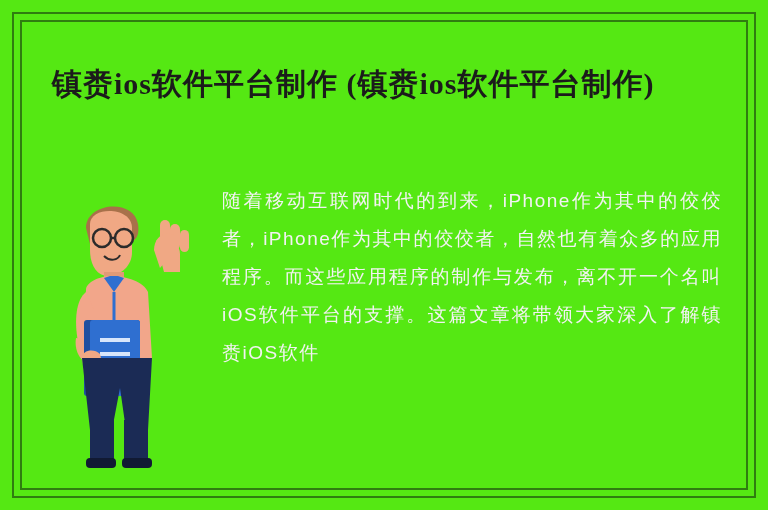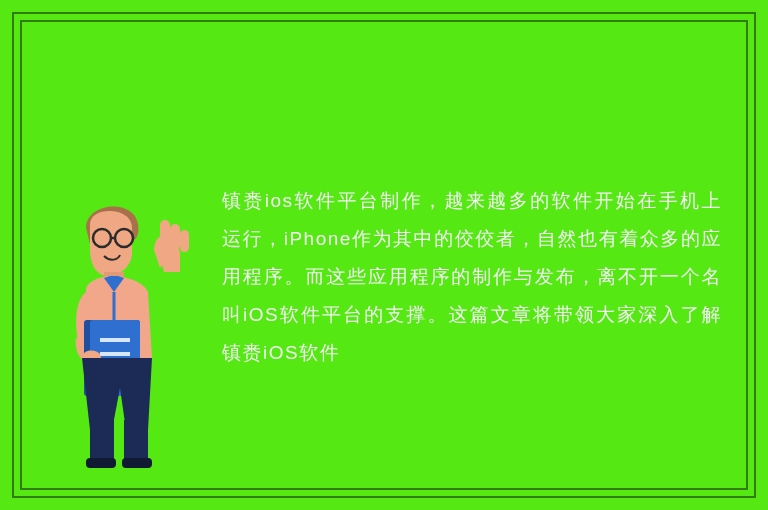--- a/index.html
+++ b/index.html
@@ -70,20 +70,21 @@
   }
 </style>
 </head>
 <body>
 
 <div class="card">
 
   <div class="frame-outer"></div>
   <div class="frame-inner"></div>
 
+  <div class="title">镇赉ios软件平台制作 (镇赉ios软件平台制作)</div>
 
   <div class="illustration">
     <svg width="160" height="300" viewBox="0 0 160 300" xmlns="http://www.w3.org/2000/svg">
 
       <path d="M96 62 C108 56 120 62 120 74 L120 92 L104 92 Z" fill="#f0a884"></path>
       <rect x="100" y="40" width="10" height="30" rx="5" fill="#f0a884"></rect>
       <rect x="110" y="44" width="10" height="26" rx="5" fill="#f0a884"></rect>
       <rect x="120" y="50" width="9" height="22" rx="4.5" fill="#f0a884"></rect>
       <path d="M94 70 C94 56 106 50 116 56 L120 64 L100 88 Z" fill="#f0a884"></path>
 
@@ -116,15 +117,15 @@
 
       <path d="M22 178 L92 178 L88 250 L66 250 L60 208 L52 250 L30 250 Z" fill="#1b2b55"></path>
       <rect x="30" y="240" width="24" height="44" fill="#1b2b55"></rect>
       <rect x="64" y="240" width="24" height="44" fill="#1b2b55"></rect>
 
       <rect x="26" y="278" width="30" height="10" rx="4" fill="#111a33"></rect>
       <rect x="62" y="278" width="30" height="10" rx="4" fill="#111a33"></rect>
     </svg>
   </div>
 
-  <div class="body-text">镇赉ios软件平台制作，越来越多的软件开始在手机上运行，iPhone作为其中的佼佼者，自然也有着众多的应用程序。而这些应用程序的制作与发布，离不开一个名叫iOS软件平台的支撑。这篇文章将带领大家深入了解镇赉iOS软件</div>
+  <div class="body-text">随着移动互联网时代的到来，iPhone作为其中的佼佼者，iPhone作为其中的佼佼者，自然也有着众多的应用程序。而这些应用程序的制作与发布，离不开一个名叫iOS软件平台的支撑。这篇文章将带领大家深入了解镇赉iOS软件</div>
 
 </div>
 
 </body></html>

